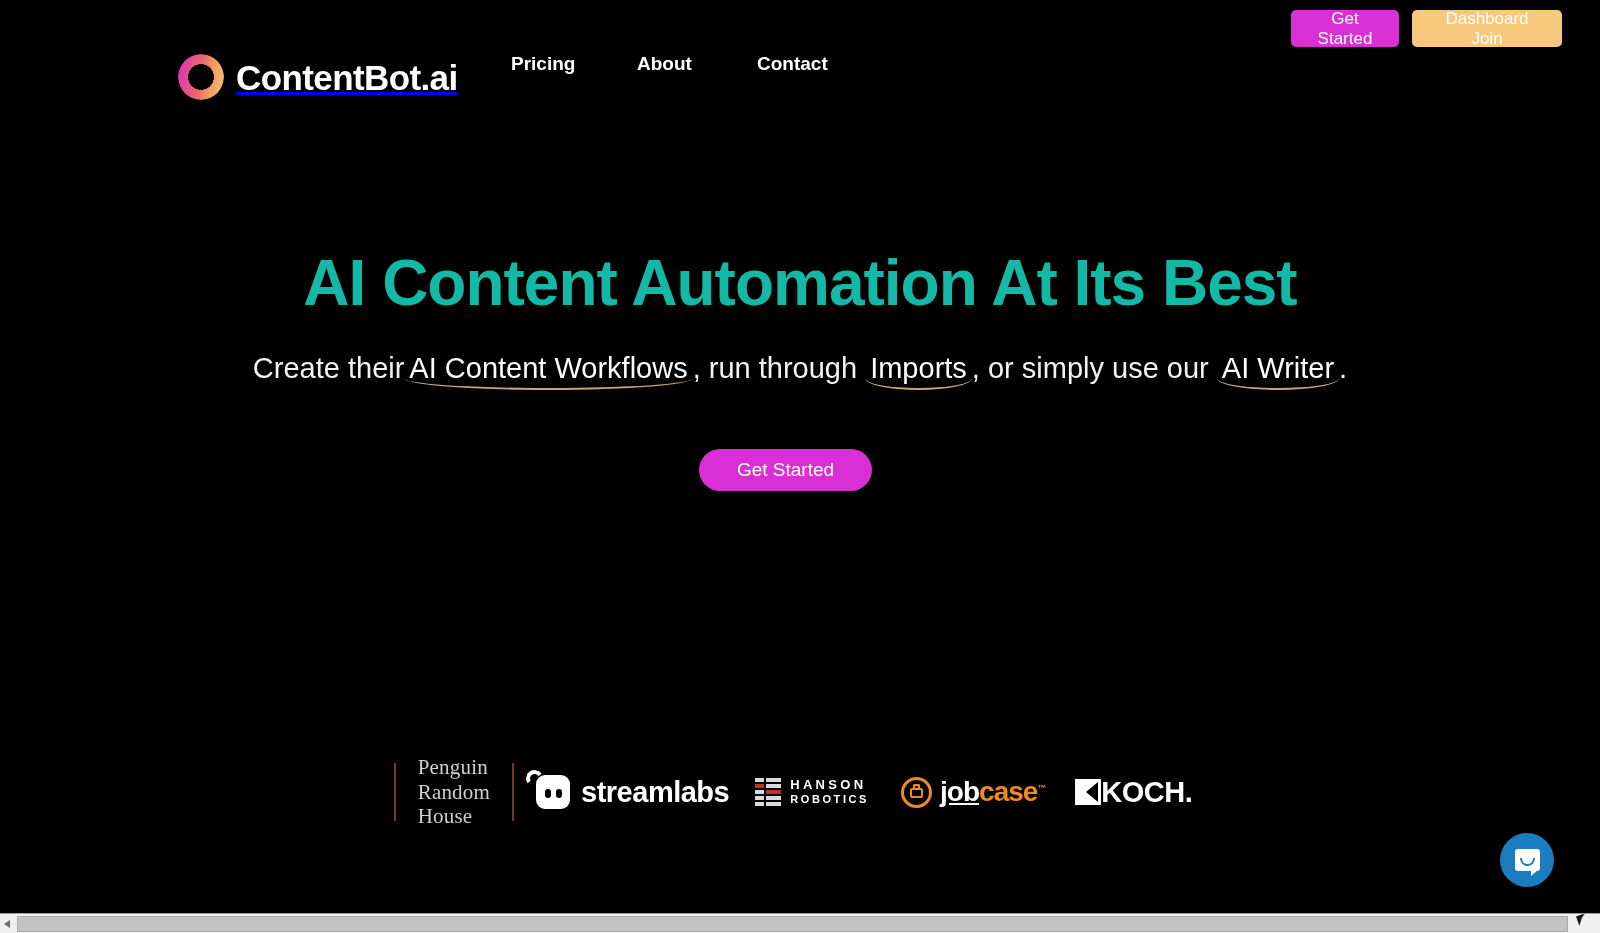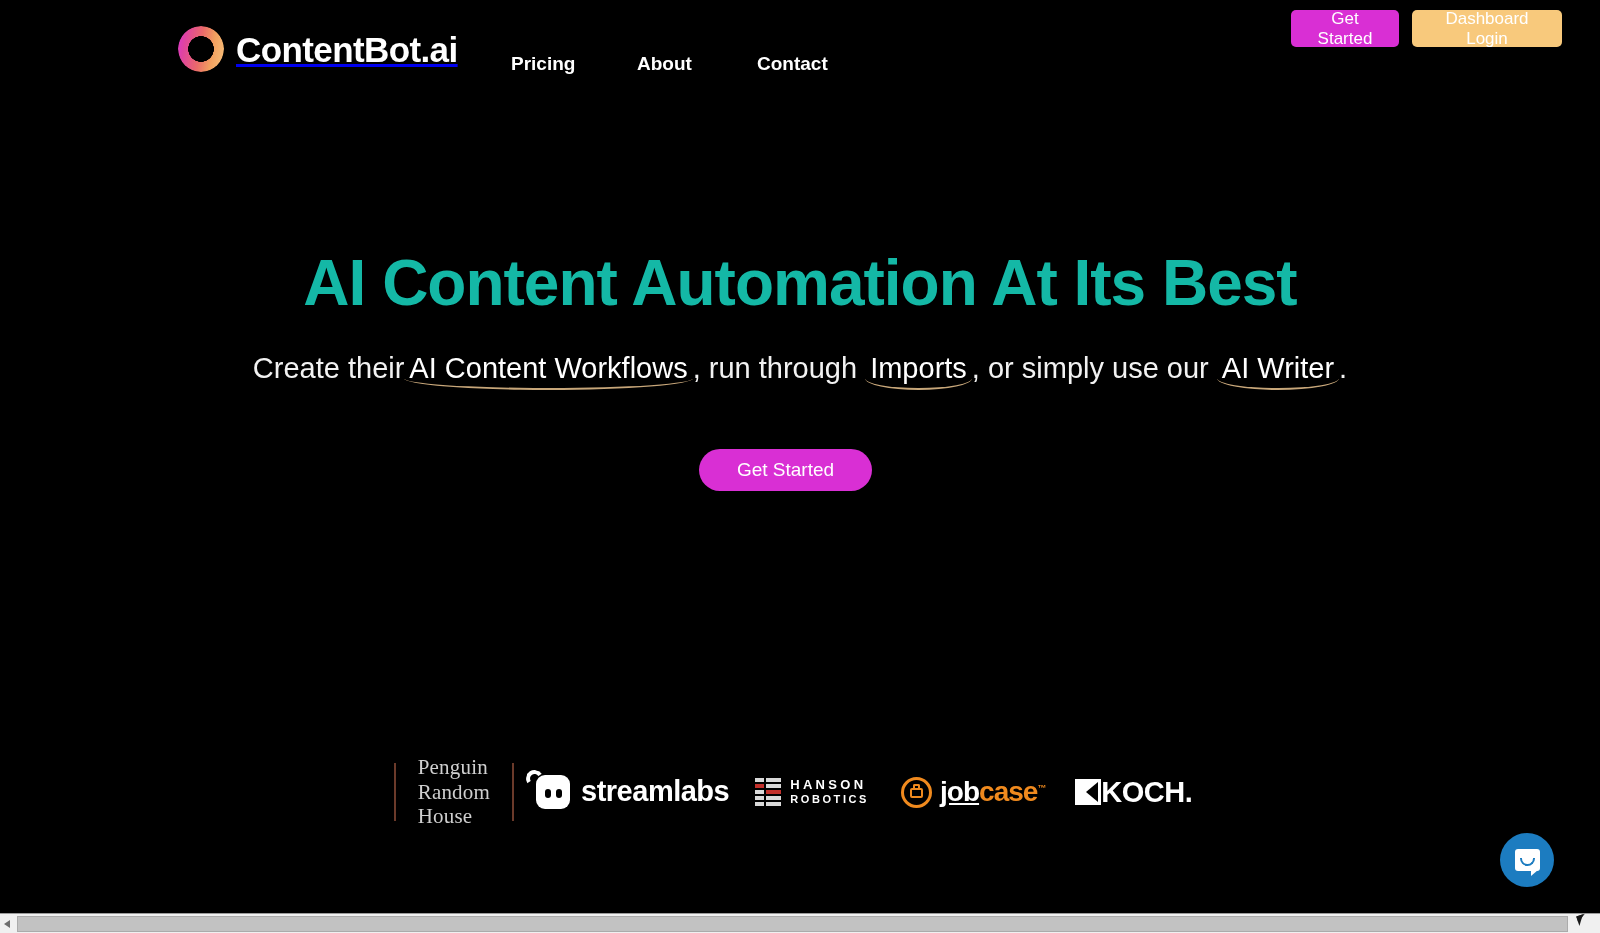--- a/index.html
+++ b/index.html
@@ -12,21 +12,21 @@
 
   
   #page {
     position:absolute; left:0; top:0; width:1600px; height:913px;
     background:#000; overflow:hidden;
   }
 
   
   #topnav { position:absolute; left:0; top:0; width:1600px; height:100px; }
 
-  #brand { position:absolute; left:178px; top:26px; display:flex; align-items:center; gap:12px; }
+  #brand { position:absolute; left:178px; top:54px; display:flex; align-items:center; gap:12px; }
   #logo-ring {
     width:46px; height:46px; border-radius:50%;
     background:
       radial-gradient(circle at 50% 50%, #000 0 40%, transparent 41%),
       linear-gradient(100deg,#d836d0 0%, #e0449f 18%, #ea6a6a 48%, #f2a05f 72%, #f7c27c 100%);
     -webkit-mask: radial-gradient(circle at 50% 50%, transparent 0 39%, #000 40%);
             mask: radial-gradient(circle at 50% 50%, transparent 0 39%, #000 40%);
     background-image: linear-gradient(100deg,#d836d0 0%, #e0449f 18%, #ea6a6a 48%, #f2a05f 72%, #f7c27c 100%);
     filter: blur(0.2px);
   }
@@ -97,21 +97,21 @@
   }
   .divider { width:2px; height:58px; background:#6b3a2a; margin:0 22px; }
 
   
   #logo-prh {
     font-family:"Liberation Serif", serif; font-size:21px; color:#cfcfcf;
     line-height:1.18; text-align:left; letter-spacing:0.2px;
   }
 
   
-  #logo-streamlabs { display:flex; gap:11px; }
+  #logo-streamlabs { display:flex; align-items:center; gap:11px; }
   #sl-mark {
     position:relative; width:34px; height:34px; border-radius:9px; background:#fff;
   }
   #sl-mark .eye {
     position:absolute; top:14px; width:6px; height:9px; border-radius:3px; background:#000;
   }
   #sl-mark .eye.l { left:9px; }
   #sl-mark .eye.r { left:20px; }
   #sl-arc {
     position:absolute; left:-10px; top:-5px; width:17px; height:17px;
@@ -224,21 +224,21 @@
     <a id="brand" href="#">
       <span id="logo-ring"></span>
       <span id="brand-name">ContentBot.ai</span>
     </a>
 
     <a class="navlink" id="nav-pricing" href="#">Pricing</a>
     <a class="navlink" id="nav-about" href="#">About</a>
     <a class="navlink" id="nav-contact" href="#">Contact</a>
 
     <button class="topbtn" id="btn-get-started-top">Get Started</button>
-    <button class="topbtn" id="btn-dashboard-login">Dashboard Login</button>
+    <button class="topbtn" id="btn-dashboard-login">Dashboard Join</button>
   </div>
 
   <h1 id="hero-title">AI Content Automation At Its Best</h1>
 
   <p id="hero-sub"><span>Create their</span><a class="hl" href="#">AI Content Workflows</a><span>, run through </span><a class="hl" href="#">Imports</a><span>, or simply use our </span><a class="hl" href="#">AI Writer</a><span>.</span></p>
 
   <button id="btn-get-started-hero">Get Started</button>
 
 
   <div id="logo-strip">

